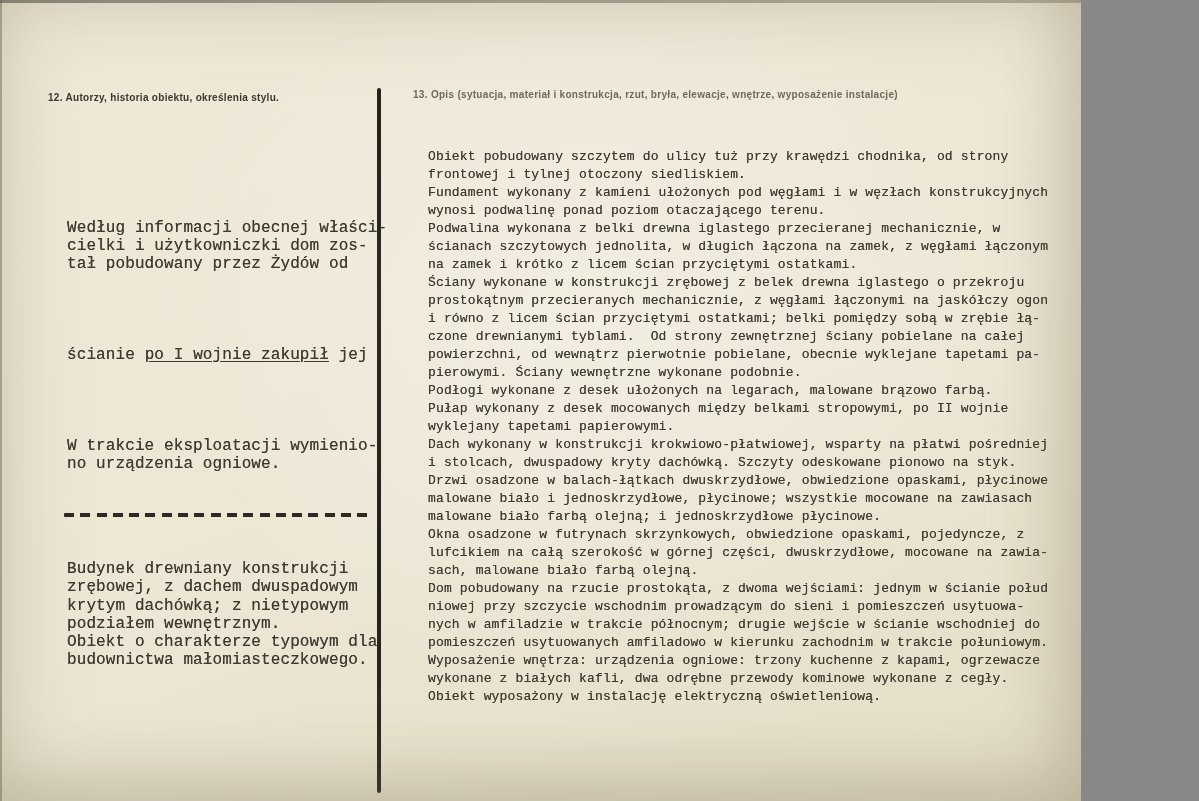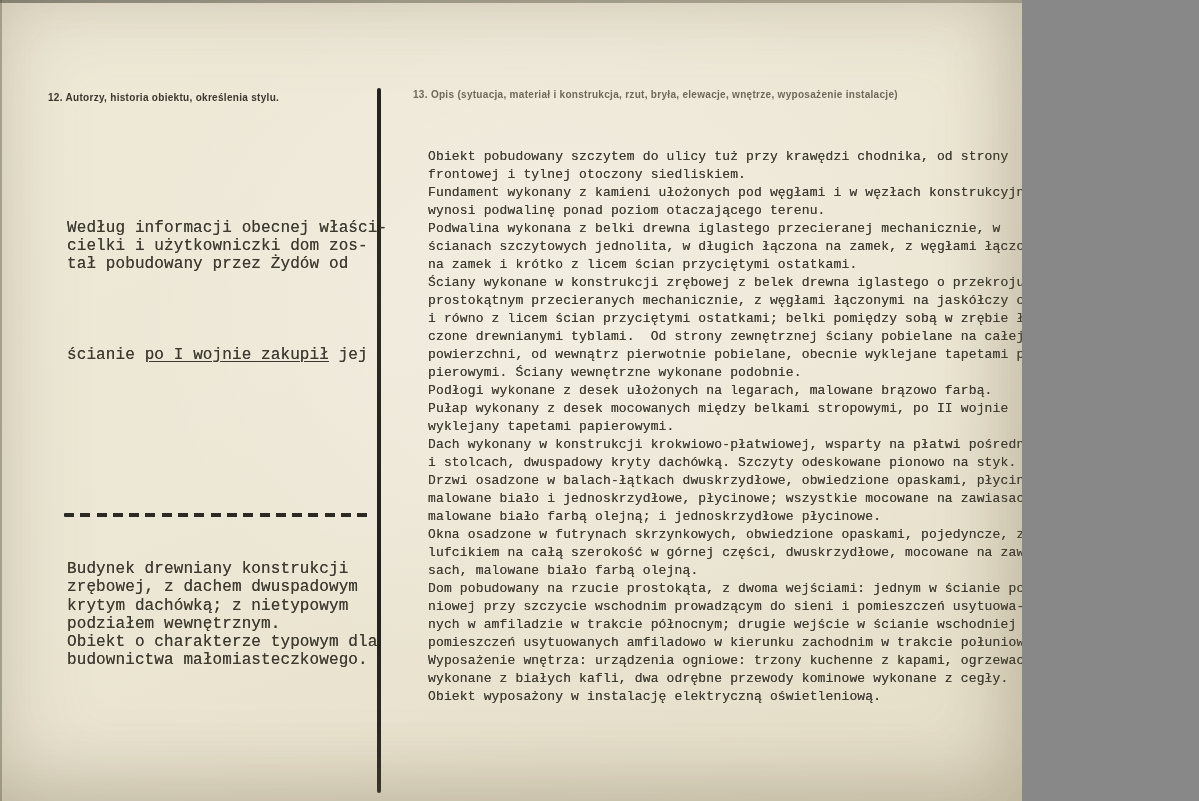--- a/index.html
+++ b/index.html
@@ -1,25 +1,24 @@
 <!DOCTYPE html>
 <html><head>
 <meta charset="utf-8">
 <style>
   html,body{margin:0;padding:0;background:#888;}
   #scan{
     position:relative;
-    width:974px;height:801px;
+    width:1081px;height:801px;
     background:
       radial-gradient(ellipse at 55% 40%, rgba(255,255,255,0.28) 0%, rgba(255,255,255,0) 55%),
       linear-gradient(160deg, #efe9d8 0%, #ece6d4 55%, #e4ddc7 100%);
     overflow:hidden;
     font-family:"Liberation Mono","DejaVu Sans Mono",monospace;
     color:#3c392f;
-    padding-left:48px;
   }
   
   .edge-top{position:absolute;left:0;top:0;width:100%;height:3px;background:linear-gradient(90deg,#3d3b33,#6b6657 40%,#8a8472);opacity:.55;}
   .edge-left{position:absolute;left:0;top:0;width:2px;height:100%;background:#55523f;opacity:.4;}
   .vignette{position:absolute;inset:0;box-shadow:inset 0 0 90px rgba(110,100,70,.22), inset -18px -20px 60px rgba(110,100,70,.18);pointer-events:none;}
 
   .typed{
     white-space:pre;
     font-size:16px;
     line-height:18.3px;
@@ -84,20 +83,22 @@
 
   <div id="label-right" class="form-label faded">13. Opis (sytuacja, materiał i konstrukcja, rzut, bryła, elewacje, wnętrze, wyposażenie instalacje)</div>
 
   <div id="divider-line"></div>
 
   <div id="para1" class="typed">
     <div class="p1row">Według informacji obecnej właści-
 cielki i użytkowniczki dom zos-
 tał pobudowany przez Żydów od</div>
     <div class="p1row"><span>ścianie </span><span class="uline">po I wojnie zakupił</span><span> jej</span></div>
+    <div class="p1row">W trakcie eksploatacji wymienio-
+no urządzenia ogniowe.</div>
   </div>
 
   <div id="dashed-separator"></div>
 
   <div id="para2" class="typed">Budynek drewniany konstrukcji
 zrębowej, z dachem dwuspadowym
 krytym dachówką; z nietypowym
 podziałem wewnętrznym.
 Obiekt o charakterze typowym dla
 budownictwa małomiasteczkowego.</div>

